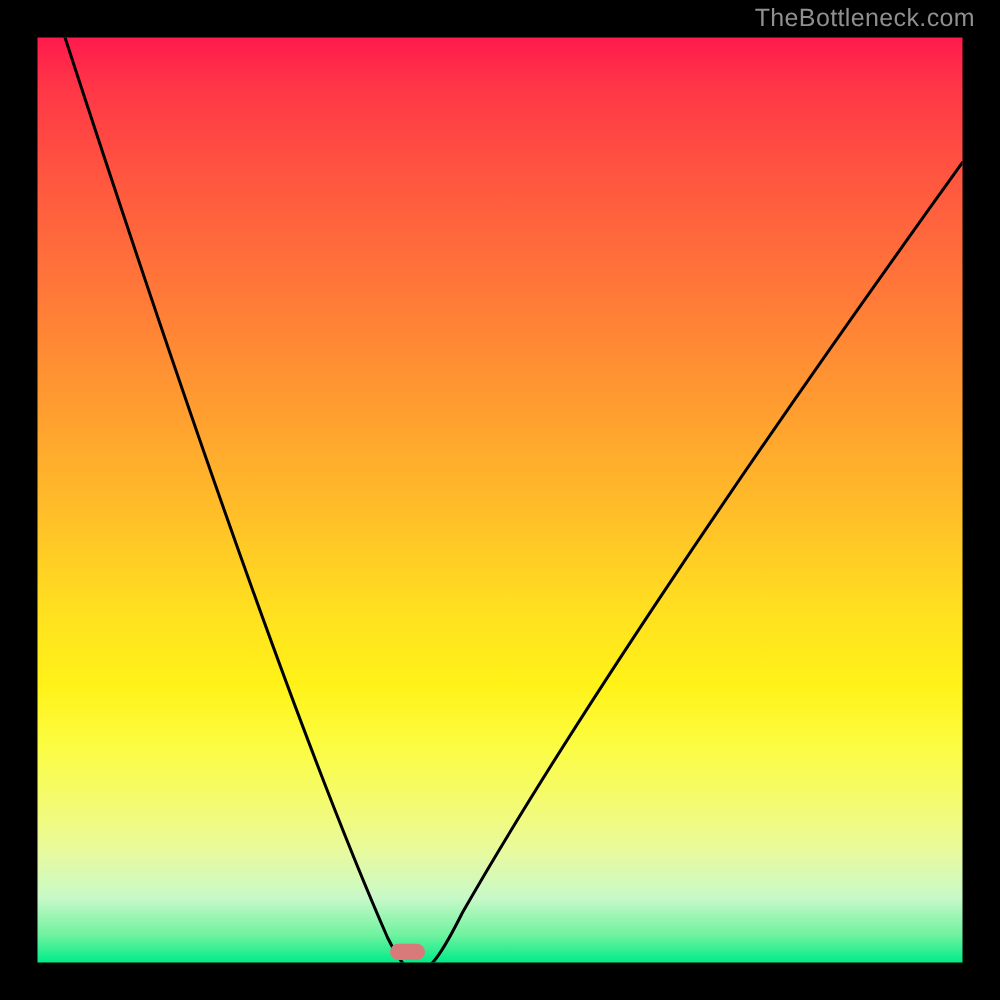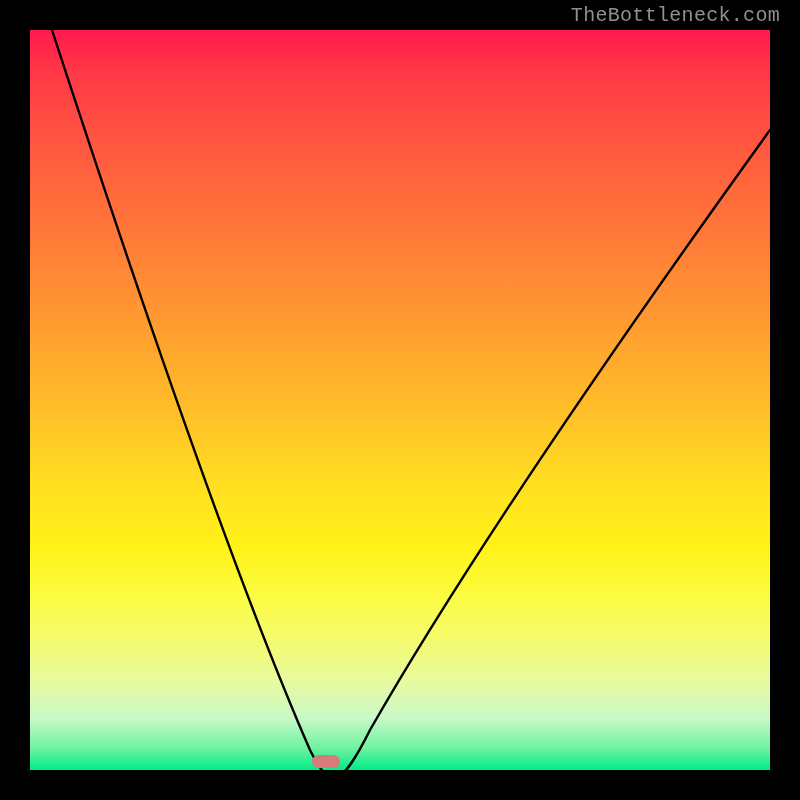--- a/index.html
+++ b/index.html
@@ -36,21 +36,20 @@
   }
   .watermark {
     position: absolute;
     top: 4px;
     right: 20px;
     color: #8f8f8f;
     font-size: 20px;
     letter-spacing: 0.3px;
     font-weight: 500;
     z-index: 10;
-    font-family: Liberation Mono, monospace;
   }
   svg.curve {
     position: absolute;
     left: 0;
     top: 0;
     width: 740px;
     height: 740px;
   }
   .marker {
     position: absolute;

